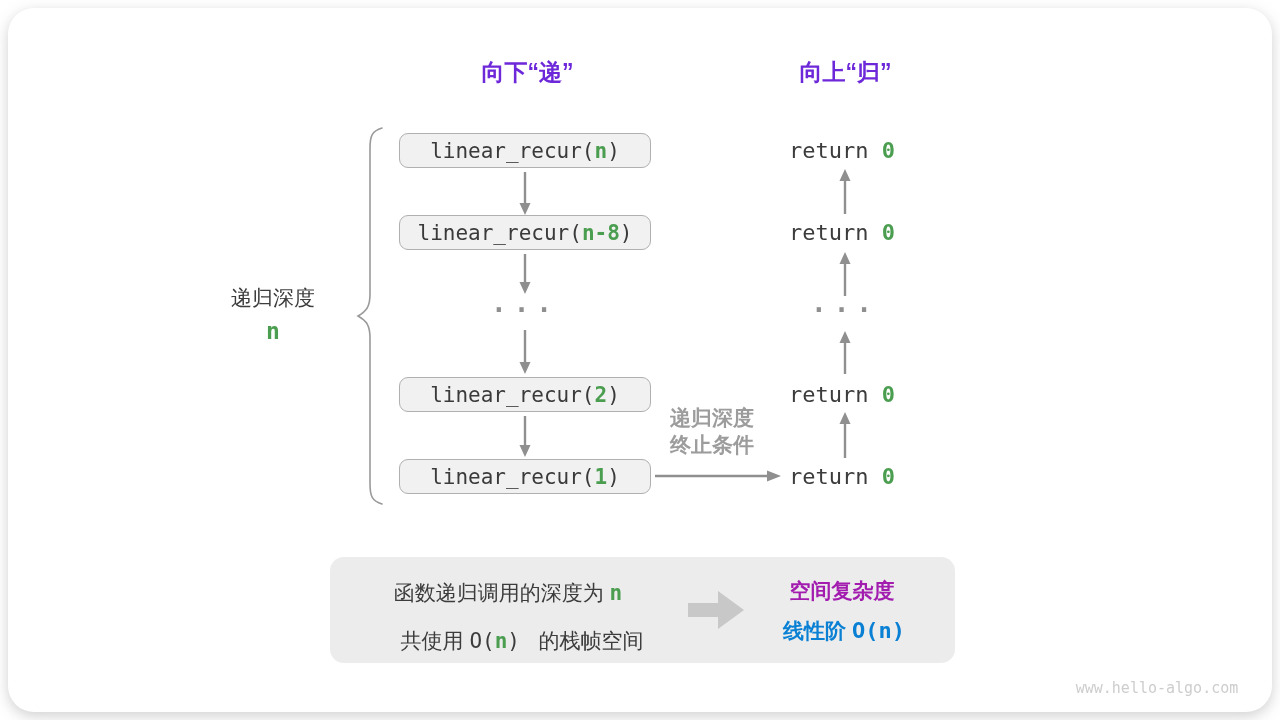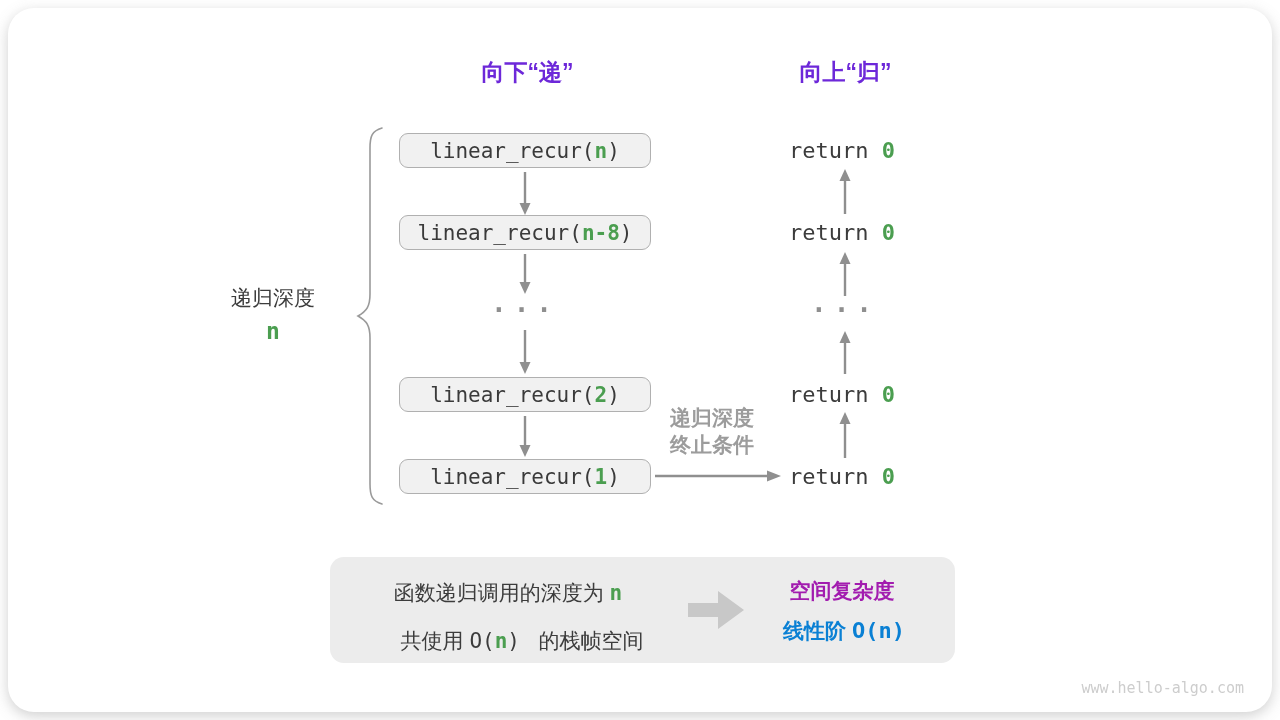--- a/index.html
+++ b/index.html
@@ -16,21 +16,21 @@
   .ret-row{height:28px;display:flex;align-items:center;font-size:22px;color:#3c3c3c;white-space:pre;}
   .dots{font-size:26px;font-weight:bold;letter-spacing:7px;color:#8f8f8f;text-align:center;line-height:30px;}
   .depth-label{font-size:21px;color:#3d3d3d;text-align:center;}
   .depth-n{font-size:23px;font-weight:bold;color:#4b9e50;text-align:center;}
   .trigger{font-size:21px;font-weight:bold;color:#9c9c9c;text-align:center;line-height:27px;}
   .summary-panel{left:330px;top:557px;width:625px;height:106px;background:#ececec;border-radius:14px;}
   .sum-line{font-size:21px;color:#3c3c3c;text-align:center;white-space:pre;}
   .sum-mono{font-family:"DejaVu Sans Mono","Liberation Mono",monospace;font-size:21px;}
   .result-title{font-size:21px;font-weight:bold;color:#a21caf;text-align:center;}
   .result-value{font-size:21px;font-weight:bold;color:#0a80d4;text-align:center;white-space:pre;}
-  .watermark{font-size:15px;color:#cdcdcd;text-align:right;}
+  .watermark{font-size:15px;color:#cdcdcd;text-align:center;}
   svg{display:block;}
 </style>
 </head>
 <body>
 
 <div class="abs card"></div>
 
 <div class="abs hdr" style="left:400px;top:58px;width:255px;">向下“递”</div>
 <div class="abs hdr" style="left:718px;top:58px;width:255px;">向上“归”</div>
 

